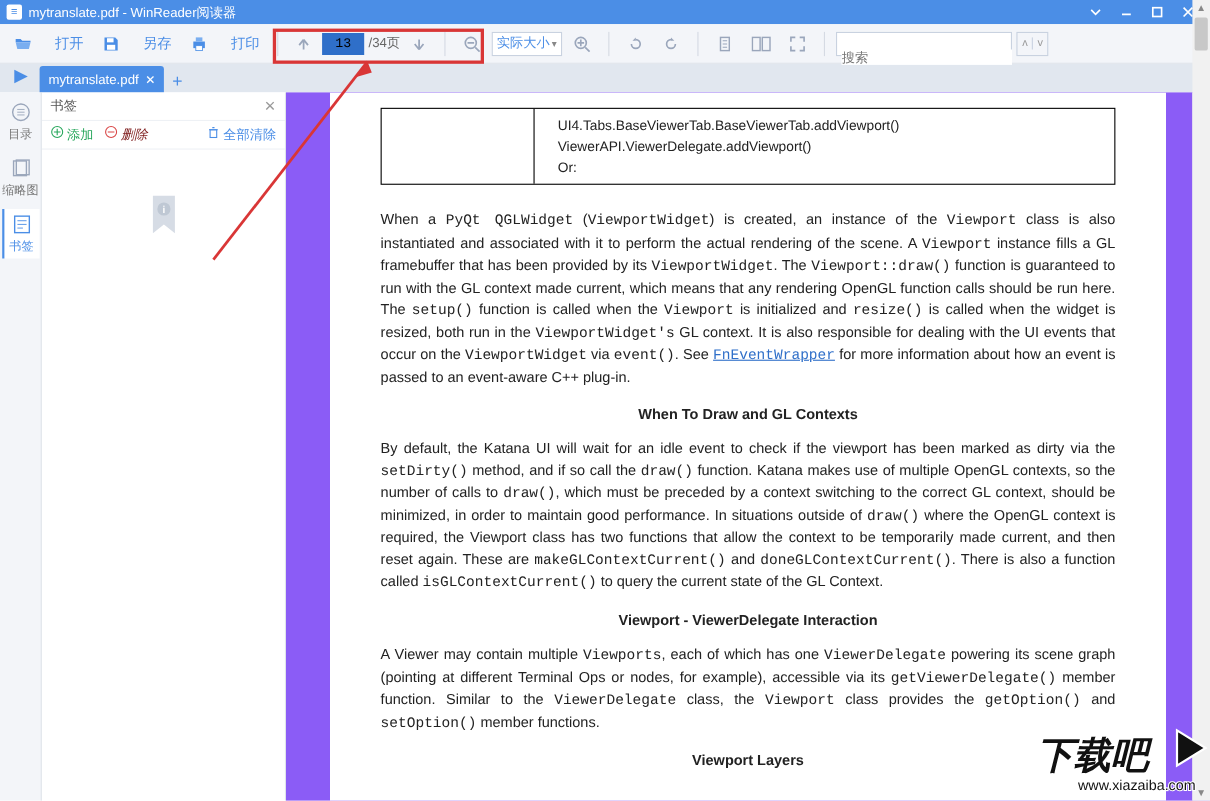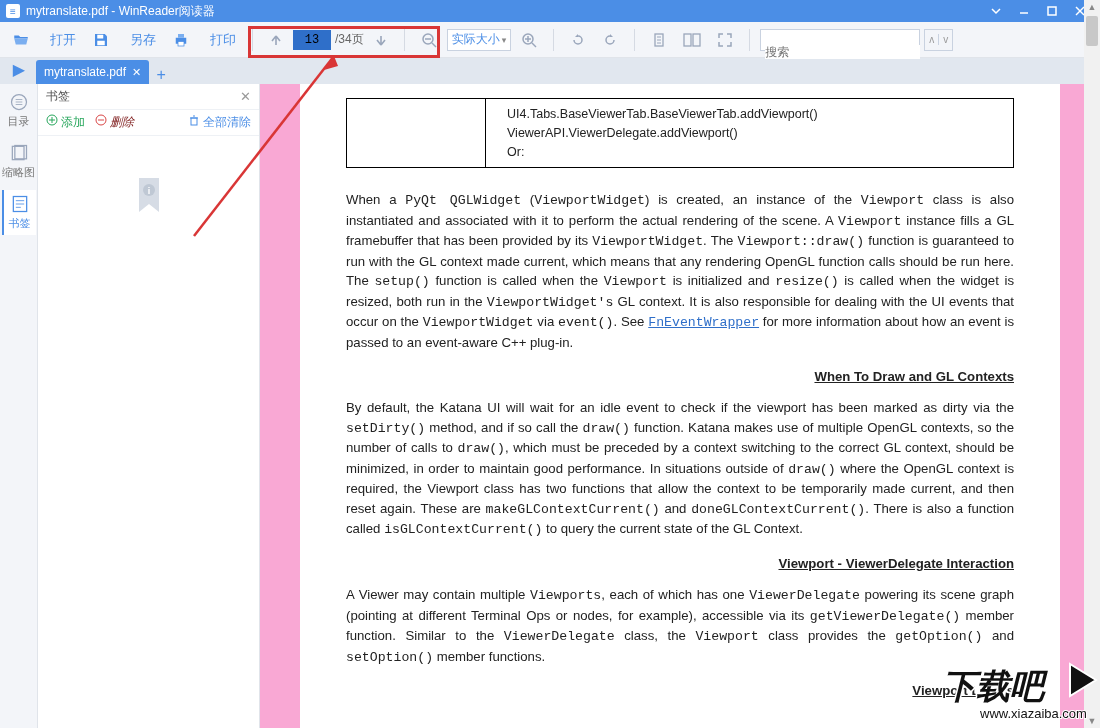--- a/index.html
+++ b/index.html
@@ -48,28 +48,28 @@
 .panel-header .close { color: #999; cursor: pointer; font-size: 13px; }
 .panel-actions { display: flex; align-items: center; padding: 4px 8px; gap: 10px; border-bottom: 1px solid #eef1f5; }
 .pa-btn { display: flex; gap: 3px; cursor: pointer; font-size: 12px; }
 .pa-btn.add { color: #26a65b; }
 .pa-btn.del { color: #7f1d1d; font-style: italic; }
 .pa-btn.clear { color: #4b8ee6; margin-left: auto; }
 .panel-empty { flex: 1; display: flex; flex-direction: column; align-items: center; padding-top: 40px; color: #aaa; gap: 14px; }
 .bookmark-ghost { width: 30px; height: 40px; position: relative; }
 .bookmark-ghost svg { width:100%; height:100%; }
 
-.doc-area { flex: 1; background: #f9a8d4; overflow: hidden; position: relative; }
+.doc-area { flex: 1; background: #8b5cf6; overflow: hidden; position: relative; }
 .page { background: #fff; margin: 0 auto; width: 760px; min-height: 100%; padding: 14px 46px 30px 46px; font-size: 13.2px; color: #222; line-height: 1.48; text-align: justify; }
 .code-block { border: 1px solid #000; padding: 6px 10px 6px 160px; font-family: "Courier New", monospace; font-size: 12.5px; margin-bottom: 22px; line-height:1.5; position:relative; }
 .code-block::before { content:""; position:absolute; left:138px; top:0; bottom:0; width:1px; background:#000; }
 .mono { font-family: "Courier New", monospace; }
 .link { color: #2f6fc9; text-decoration: underline; }
 .para { margin-bottom: 14px; }
-.heading { font-weight: bold; margin: 8px 0 12px 0; text-align:right;text-decoration:underline; }
+.heading { font-weight: bold; margin: 8px 0 12px 0; text-align:center; }
 
 .vscroll { position: absolute; right: 0; top: 0; bottom: 0; width: 16px; background: #f1f1f1; }
 .vscroll .thumb { position: absolute; left: 2px; right: 2px; background: #c8c8c8; border-radius: 2px; }
 .vscroll.outer .thumb { top: 16px; height: 30px; }
 .vscroll.inner .thumb { top: 12px; height: 90px; }
 .vscroll .arr { position:absolute; left:0; right:0; height:14px; display:flex; align-items:center; justify-content:center; color:#888; font-size:9px; }
 .vscroll .arr.up { top:0; } .vscroll .arr.dn { bottom:0; }
 
 .watermark { position: absolute; right: 0; bottom: 0; z-index: 60; pointer-events:none; }
 </style>

